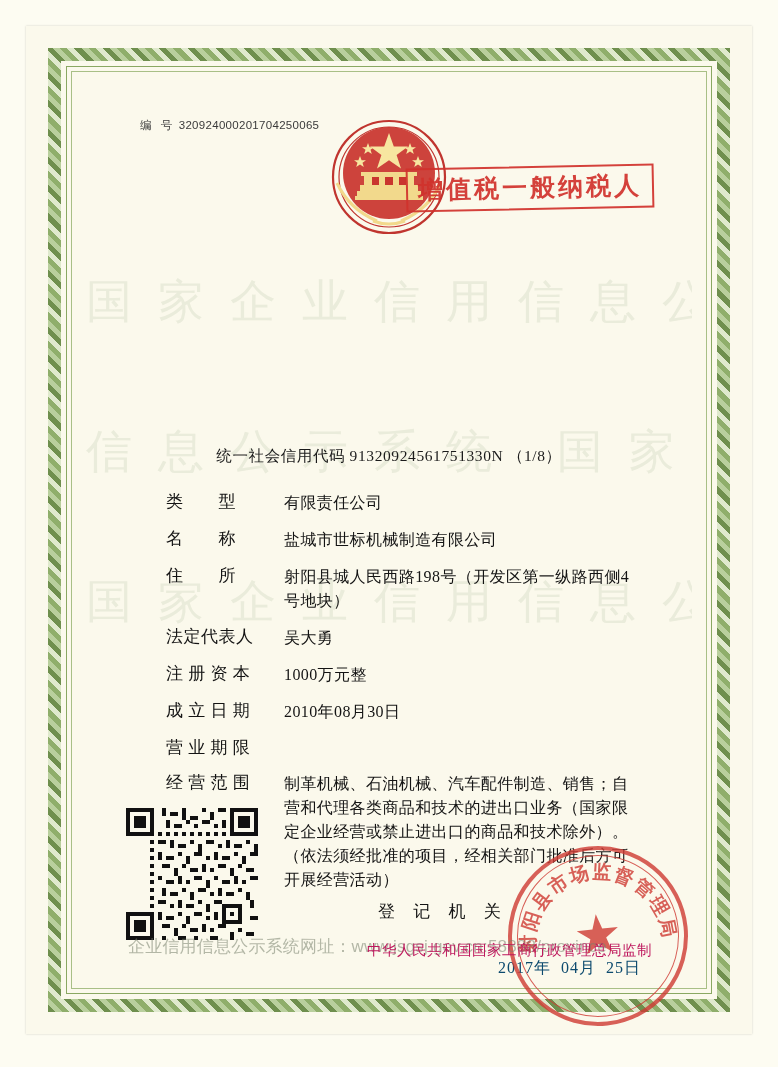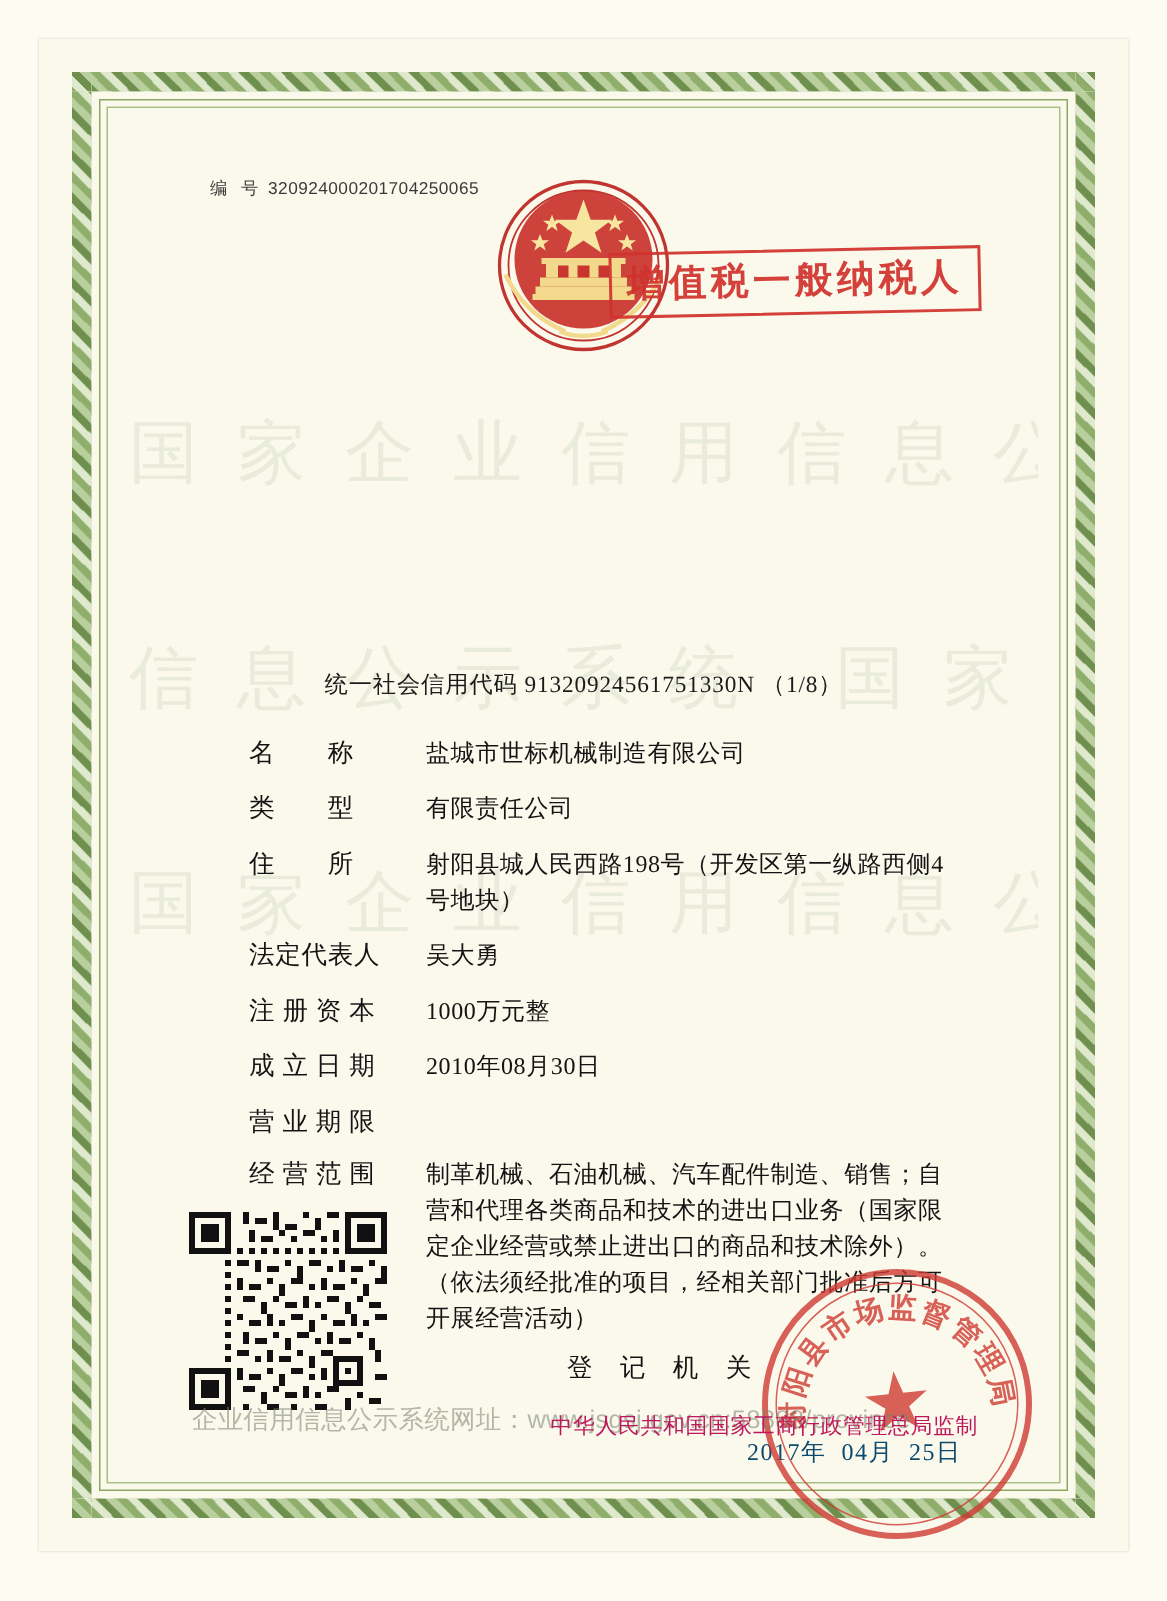--- a/index.html
+++ b/index.html
@@ -335,26 +335,26 @@
           <path d="M46,108 Q62,114 78,108" fill="none" stroke="#f2d98c" stroke-width="3"></path>
         </svg>
       </div>
 
       <div class="vat-stamp">增值税一般纳税人</div>
 
       <div class="credit-code">统一社会信用代码 91320924561751330N （1/8）</div>
 
       <div class="fields">
         <div class="row">
+          <div class="k">类　　型</div>
+          <div class="v">有限责任公司</div>
+        </div>
+        <div class="row">
           <div class="k">名　　称</div>
           <div class="v">盐城市世标机械制造有限公司</div>
-        </div>
-        <div class="row">
-          <div class="k">类　　型</div>
-          <div class="v">有限责任公司</div>
         </div>
         <div class="row">
           <div class="k">住　　所</div>
           <div class="v">射阳县城人民西路198号（开发区第一纵路西侧4号地块）</div>
         </div>
         <div class="row">
           <div class="k">法定代表人</div>
           <div class="v">吴大勇</div>
         </div>
         <div class="row">

